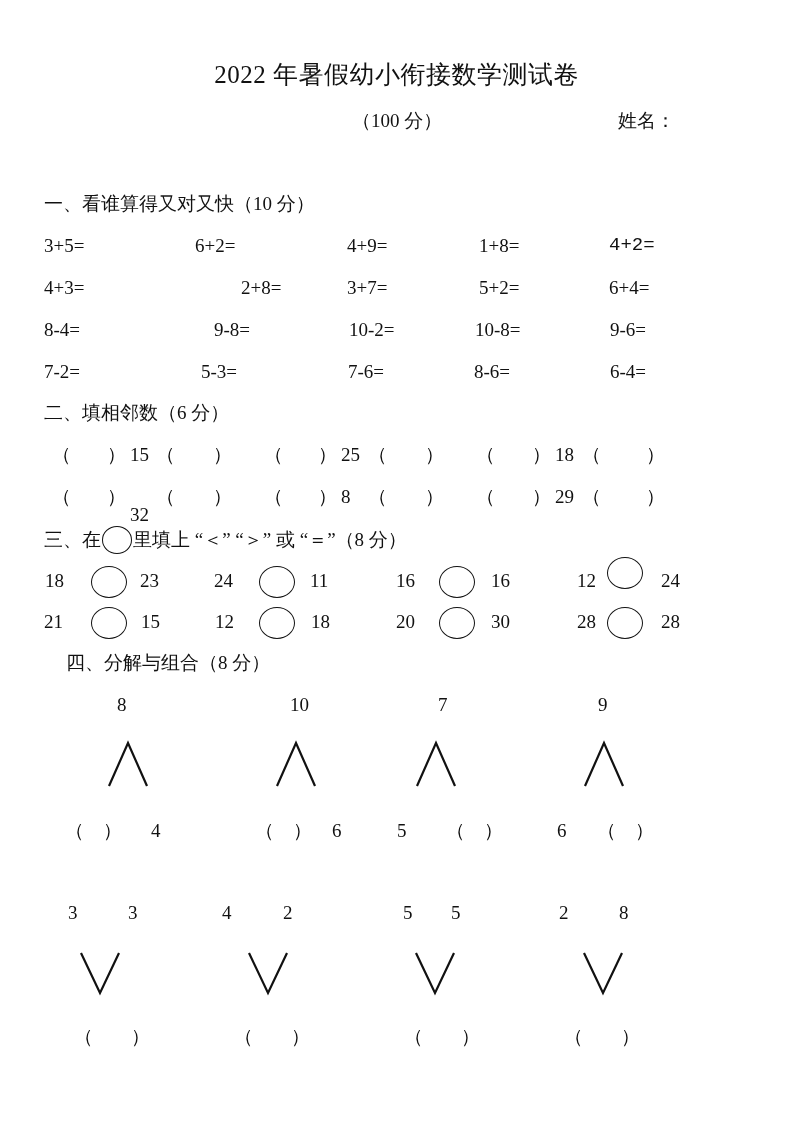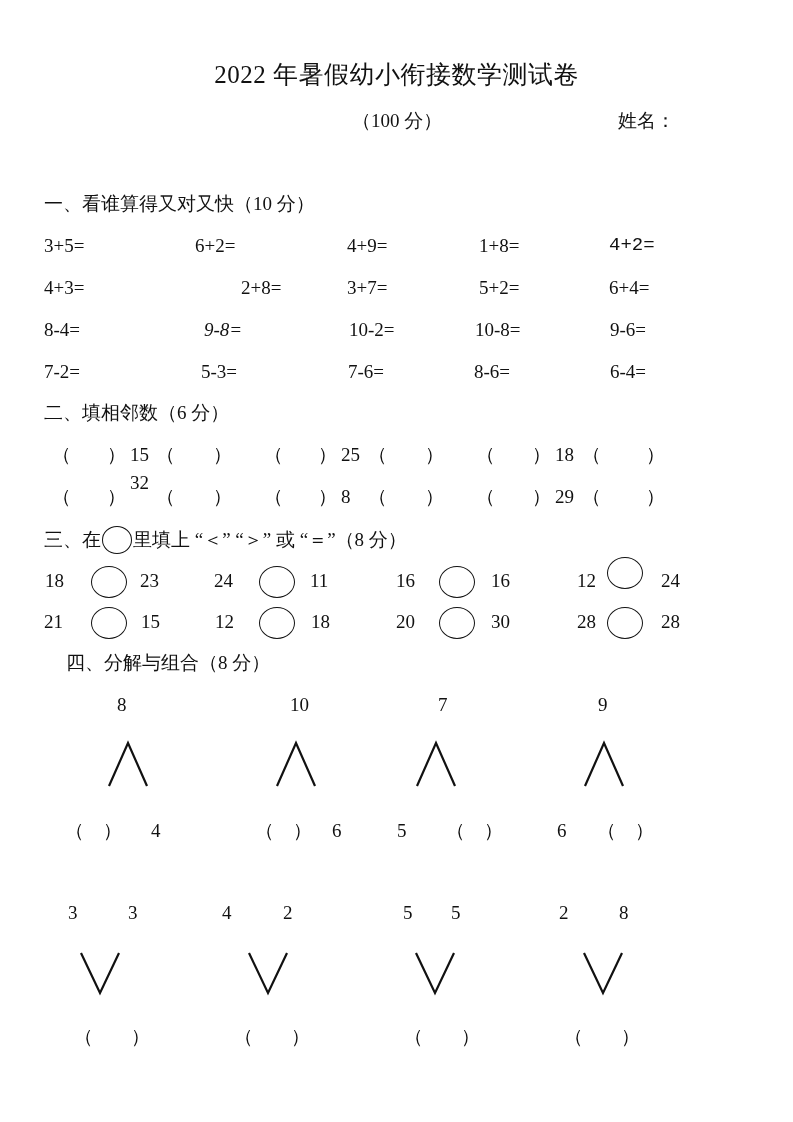--- a/index.html
+++ b/index.html
@@ -39,21 +39,21 @@
   <div class="abs item" style="top:236px; left:479px;">1+8=</div>
   <div class="abs item" style="top:236px; left:609px;font-family:Liberation Mono, monospace;">4+2=</div>
 
   <div class="abs item" style="top:278px; left:44px;">4+3=</div>
   <div class="abs item" style="top:278px; left:195px;margin-left:46px;">2+8=</div>
   <div class="abs item" style="top:278px; left:347px;">3+7=</div>
   <div class="abs item" style="top:278px; left:479px;">5+2=</div>
   <div class="abs item" style="top:278px; left:609px;">6+4=</div>
 
   <div class="abs item" style="top:320px; left:44px;">8-4=</div>
-  <div class="abs item" style="top:320px; left:204px;font-style:italic;">9-8=</div>
+  <div class="abs item" style="top:320px; left:214px;">9-8=</div>
   <div class="abs item" style="top:320px; left:349px;">10-2=</div>
   <div class="abs item" style="top:320px; left:475px;">10-8=</div>
   <div class="abs item" style="top:320px; left:610px;">9-6=</div>
 
   <div class="abs item" style="top:362px; left:44px;">7-2=</div>
   <div class="abs item" style="top:362px; left:201px;">5-3=</div>
   <div class="abs item" style="top:362px; left:348px;">7-6=</div>
   <div class="abs item" style="top:362px; left:474px;">8-6=</div>
   <div class="abs item" style="top:362px; left:610px;">6-4=</div>
 </div>
@@ -74,21 +74,21 @@
   <span class="abs item" style="top:445px; left:425px;">）</span>
 
   <span class="abs item" style="top:445px; left:476px;">（</span>
   <span class="abs item" style="top:445px; left:532px;">）</span>
   <span class="abs item" style="top:445px; left:555px;">18</span>
   <span class="abs item" style="top:445px; left:582px;">（</span>
   <span class="abs item" style="top:445px; left:646px;">）</span>
 
   <span class="abs item" style="top:487px; left:52px;">（</span>
   <span class="abs item" style="top:487px; left:107px;">）</span>
-  <span class="abs item" style="top:473px; left:130px;text-align:right;">32</span>
+  <span class="abs item" style="top:505px; left:130px;text-align:right;">32</span>
   <span class="abs item" style="top:487px; left:156px;">（</span>
   <span class="abs item" style="top:487px; left:213px;">）</span>
 
   <span class="abs item" style="top:487px; left:264px;">（</span>
   <span class="abs item" style="top:487px; left:318px;">）</span>
   <span class="abs item" style="top:487px; left:341px;">8</span>
   <span class="abs item" style="top:487px; left:368px;">（</span>
   <span class="abs item" style="top:487px; left:425px;">）</span>
 
   <span class="abs item" style="top:487px; left:476px;">（</span>

